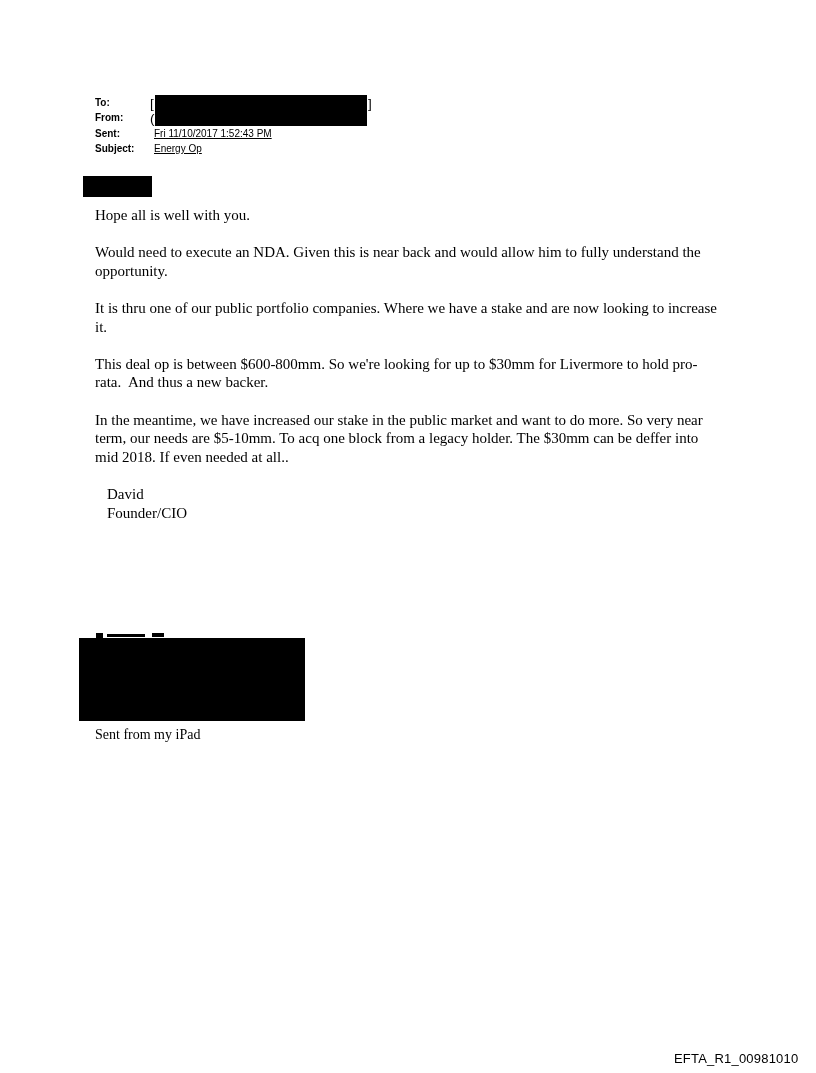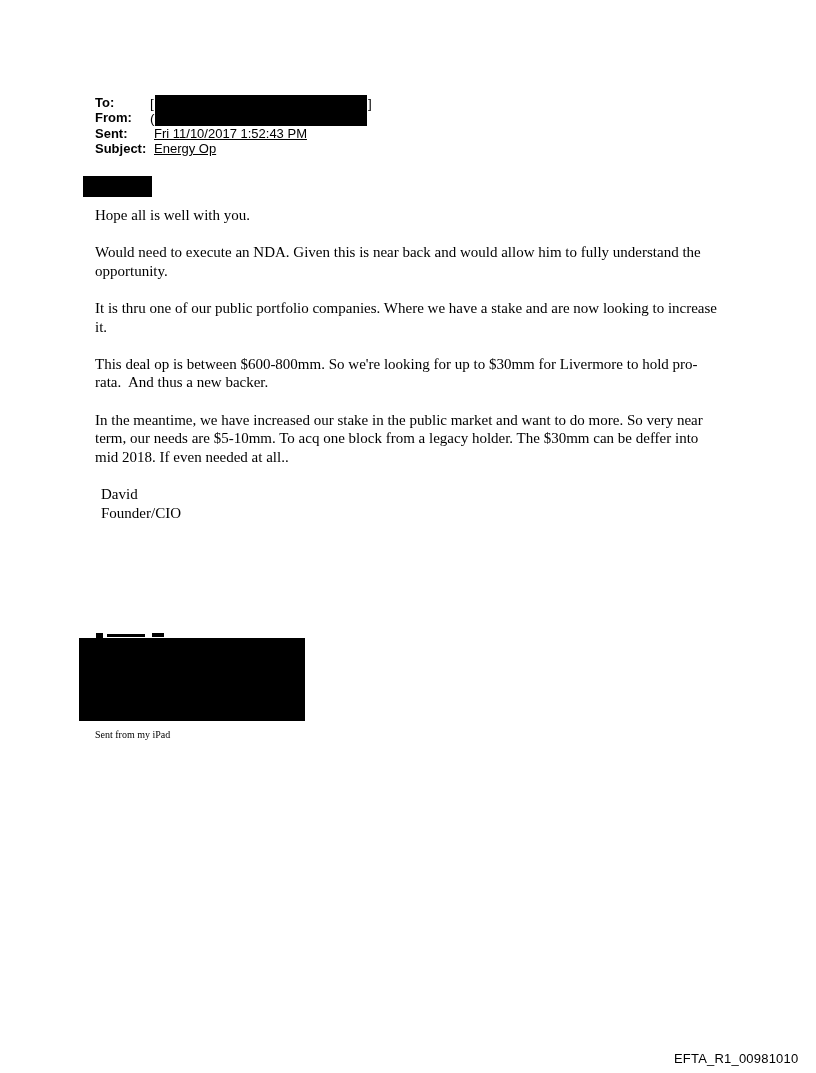--- a/index.html
+++ b/index.html
@@ -9,21 +9,21 @@
     background:#ffffff;
     color:#000000;
     margin:0 auto;
     overflow:hidden;
     font-family:"Liberation Serif", serif;
   }
   
   .email-header{
     position:absolute;left:95px;top:95px;
     font-family:"Liberation Sans", sans-serif;
-    font-size:13px;line-height:15.4px;
+    font-size:10px;line-height:15.4px;
     white-space:nowrap;
   }
   .hrow{display:flex;}
   .hlabel{display:inline-block;width:59px;font-weight:bold;}
   .hvalue{display:inline-block;text-decoration:underline;}
   .bracket{
     position:absolute;
     font-family:"Liberation Sans", sans-serif;
     font-size:13.5px;line-height:15.4px;
     z-index:1;
@@ -39,26 +39,26 @@
   .fragment{position:absolute;background:#000000;z-index:1;}
   .frag-1{left:96px;top:633px;width:7px;height:5px;}
   .frag-2{left:107px;top:634px;width:38px;height:3px;}
   .frag-3{left:152px;top:633px;width:12px;height:4px;}
   
   .email-body{
     position:absolute;left:95px;top:206px;width:624px;
     font-size:15px;line-height:18.6px;
   }
   .email-body p{margin:0 0 18.6px 0;white-space:pre-wrap;}
-  .signature{margin:6px;}
+  .signature{margin:12px;}
   .sig-line{margin:0;}
   .sig-redacted-line{height:18.6px;}
   .sent-from{
     position:absolute;left:95px;top:726px;
-    font-size:10px;line-height:18.6px;
+    font-size:14px;line-height:18.6px;
   }
   
   .bates{
     position:absolute;left:674px;top:1052px;
     font-family:Liberation Sans, sans-serif;
     font-size:13px;letter-spacing:0.2px;line-height:14px;
   }
 </style>
 </head>
 <body>

